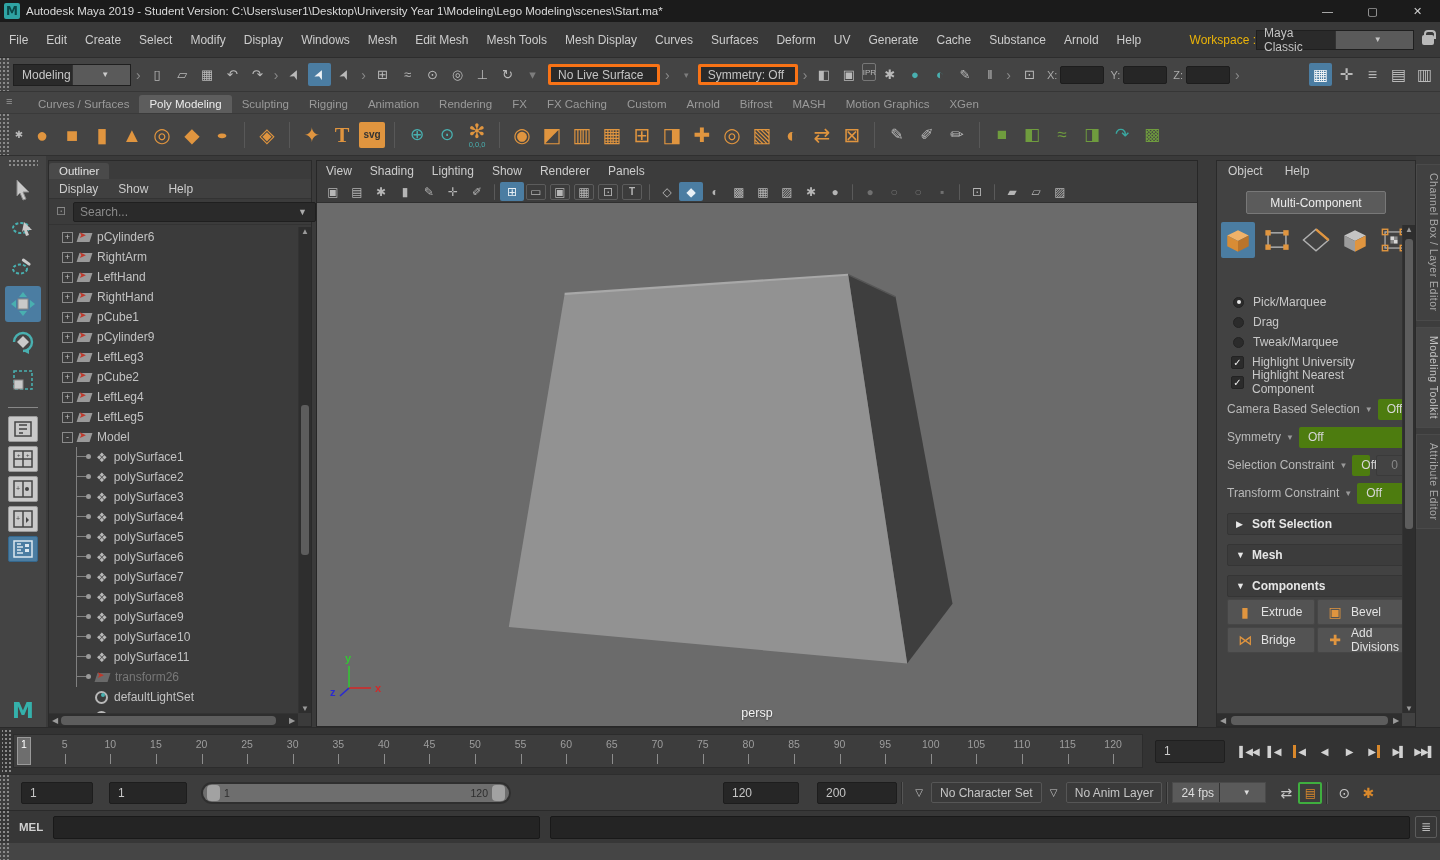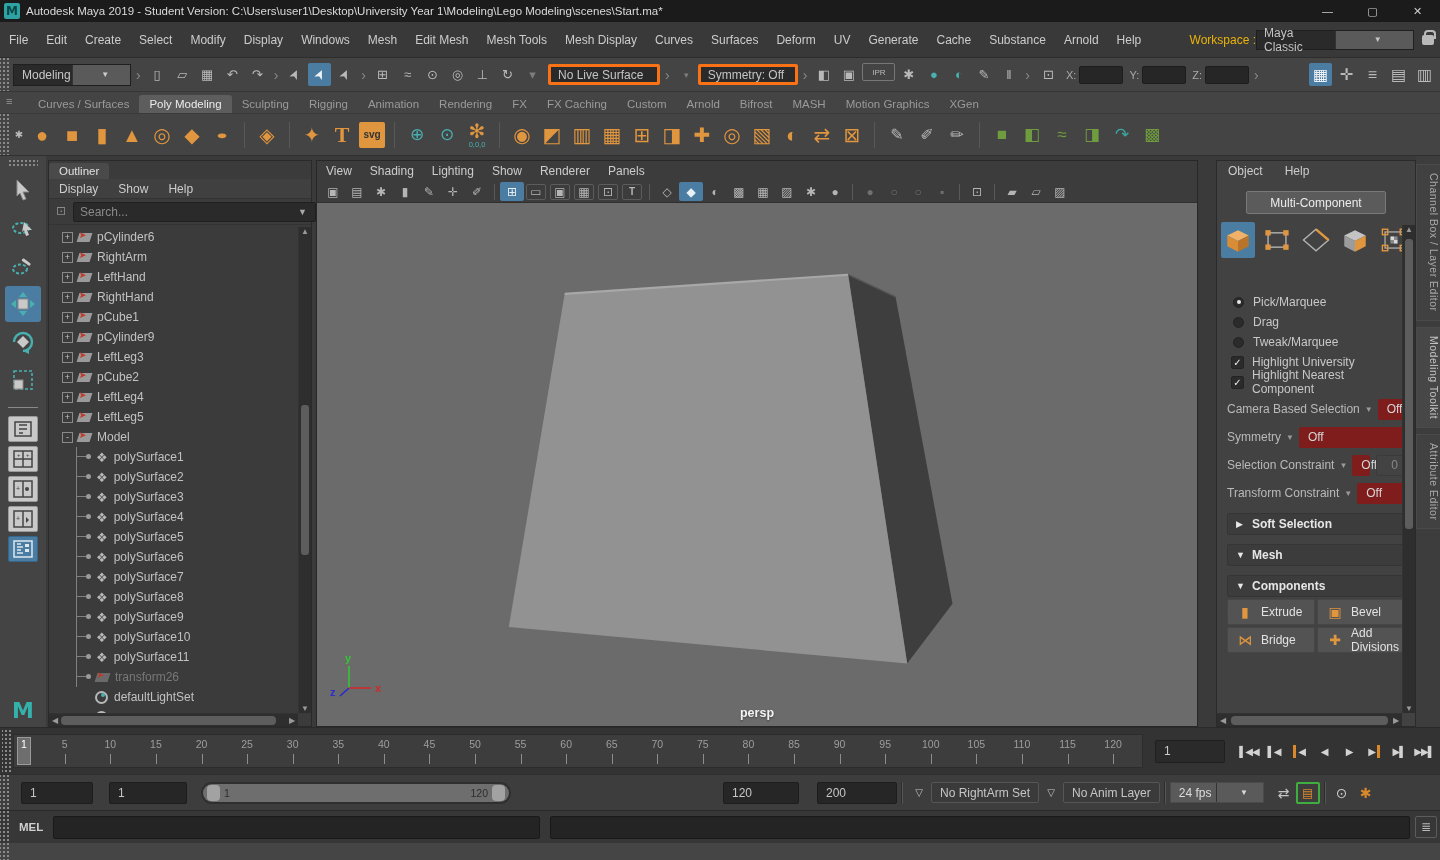--- a/index.html
+++ b/index.html
@@ -5,21 +5,21 @@
   *{box-sizing:border-box;margin:0;padding:0;-webkit-font-smoothing:antialiased}
   html,body{width:1440px;height:860px;overflow:hidden}
   body{font-family:"Liberation Sans","DejaVu Sans",sans-serif;font-size:12px;color:#c8c8c8;background:#444}
   .grip{width:11px;align-self:stretch;background-image:radial-gradient(#8a8a8a .8px,transparent .9px);background-size:4px 4px;background-position:2px 3px;flex:none}
   .hsep{width:0;border-left:1px solid #2e2e2e;border-right:1px solid #555;height:22px;margin:0 4px;flex:none}
   .garrow{color:#8a8a8a;font-size:14px;margin:0 5px;flex:none}
   .ibox{width:23px;height:23px;display:flex;align-items:center;justify-content:center;color:#b9b9b9;font-size:13px;border-radius:2px;flex:none}
   .ibox.active{background:#4b7da2;color:#eef2f5}
   .ibox.teal{color:#49b0b0}
   .ibox.dim{color:#7d7d7d}
-  .ibox.txt{font-size:8px;letter-spacing:0;border:1px solid #777;width:33px;height:18px}
+  .ibox.txt{font-size:8px;letter-spacing:0;border:1px solid #777;width:14px;height:18px}
   .dfield{background:#2a2a2a;border:3px solid #f97316;border-radius:2px;height:21px;display:flex;align-items:center;padding:0 7px;color:#c4c4c4}
   
   .titlebar{height:22px;background:#1b1b1b;display:flex;align-items:center;color:#d6d6d6}
   .mlogo{width:16px;height:16px;margin:0 6px 0 4px;background:#2fa3a3;color:#063;color:#0b4747;font-weight:bold;font-size:12px;display:flex;align-items:center;justify-content:center;border-radius:2px;font-family:"DejaVu Sans",sans-serif}
   .title-text{font-size:11.5px;color:#dadada}
   .wbtns{margin-left:auto;display:flex;height:100%}
   .wbtn{width:45px;display:flex;align-items:center;justify-content:center;font-size:11px;color:#cfcfcf}
   
   .menubar{height:36px;background:#393939;border-bottom:1px solid #2d2d2d;display:flex;align-items:center}
   .mi{padding:0 9px;color:#cccccc;font-size:12px}
@@ -109,40 +109,40 @@
   .vmenus{height:20px;display:flex;align-items:center}
   .vmenus span{padding:0 9px;color:#ccc}
   .vicons{height:22px;display:flex;align-items:center;padding-left:4px;border-bottom:1px solid #2f2f2f;overflow:hidden}
   .vib{width:24px;height:19px;display:flex;align-items:center;justify-content:center;color:#b5b5b5;font-size:12px;border-radius:2px;flex:none}
   .vib.active{background:#4b7da2;color:#eaf1f6}
   .vib.dim{color:#707070}
   .vib.boxed{border:1px solid #5c5c5c;width:20px;height:16px;margin:0 2px}
   .vib.txt{font-size:10px;font-weight:bold}
   .vib.sep{width:1px;height:16px;background:#5a5a5a;margin:0 5px;font-size:0}
   .vcanvas{flex:1;position:relative;background:#6b6b6b;overflow:hidden}
-  .persp{position:absolute;left:50%;bottom:6px;transform:translateX(-50%);color:#f2f2f2;font-weight:bold;font-size:12.5px;text-shadow:0 1px 2px rgba(0,0,0,.4)}
+  .persp{position:absolute;left:50%;bottom:6px;transform:translateX(-50%);color:#f2f2f2;font-weight:normal;font-size:12.5px;text-shadow:0 1px 2px rgba(0,0,0,.4)}
   .axis{position:absolute;left:10px;bottom:22px;width:60px;height:52px;font-size:11px;font-weight:bold}
   
   .toolkit{width:200px;margin:4px 0 0 16px;background:#424242;border:1px solid #2a2a2a;flex:none;display:flex;flex-direction:column;overflow:hidden;position:relative}
   .tkmenus{height:20px;display:flex;align-items:center}
   .tkmenus span{padding:0 11px;color:#ccc}
   .tk-body{flex:1;padding:4px 10px 0 10px;overflow:hidden}
   .mcbtn{width:140px;height:23px;margin:6px auto 8px;background:#5b5b5b;border:1px solid #787878;border-radius:2px;display:flex;align-items:center;justify-content:center;color:#ececec}
   .modes{display:flex;justify-content:center;gap:5px;margin-bottom:34px}
   .mode{width:39px;height:36px;display:flex;align-items:center;justify-content:center;border-radius:2px}
   .mode.active{background:#4b7da2}
   .radio{display:flex;align-items:center;height:20px;padding-left:6px}
   .rdot{width:11px;height:11px;border-radius:50%;background:#2b2b2b;border:1px solid #232323;margin-right:9px;position:relative;flex:none}
   .rdot.on::after{content:"";position:absolute;left:2.5px;top:2.5px;width:4px;height:4px;border-radius:50%;background:#e8e8e8}
   .check{display:flex;align-items:center;height:20px;padding-left:4px}
   .cbox{width:13px;height:13px;background:#2b2b2b;border:1px solid #232323;border-radius:2px;margin-right:8px;color:#ececec;font-size:10px;line-height:12px;text-align:center;flex:none}
   .tkrow{display:flex;align-items:center;height:22px;margin-top:6px}
   .tkrow .lbl{color:#b9b9b9;white-space:nowrap}
   .tkrow .da{color:#999;font-size:8px;margin:0 5px}
-  .tkrow .val{flex:1;height:21px;background:#7f1d1d;border-radius:2px;display:flex;align-items:center;padding:0 9px;color:#d6d6d6;min-width:0}
+  .tkrow .val{flex:1;height:21px;background:#4d7c0f;border-radius:2px;display:flex;align-items:center;padding:0 9px;color:#d6d6d6;min-width:0}
   .tkrow .extra{width:42px;height:21px;background:#434343;border:1px solid #3a3a3a;border-radius:2px;margin-left:6px;text-align:right;padding:2px 6px;color:#888}
   .tkrow .extra:empty{display:none}
   .sect{height:22px;background:#3c3c3c;border:1px solid #353535;border-radius:2px;display:flex;align-items:center;margin-top:9px;padding-left:8px}
   .sect .tri{color:#e8e8e8;font-size:9px;width:16px}
   .sect .st{color:#e6e6e6;font-weight:bold}
   .btngrid{display:grid;grid-template-columns:1fr 1fr;gap:2px;margin-top:2px}
   .tkbtn{height:26px;background:#535353;border:1px solid #464646;border-radius:2px;display:flex;align-items:center;padding-left:6px;color:#e2e2e2}
   .bicon{width:22px;text-align:center;font-size:14px;margin-right:5px;flex:none}
   .bicon.combine::before{content:"❖";color:#e0953f}
   .bicon.separate::before{content:"◈";color:#cfcfcf}
@@ -1127,21 +1127,21 @@
       <span class="rs-handle"></span>
       <span class="rs-lab" style="margin-right:auto">1</span>
       <span class="rs-lab">120</span>
       <span class="rs-handle"></span>
     </div>
   </div>
   <span class="rfield" style="width:76px;margin-left:212px">120</span>
   <span class="rfield" style="width:80px;margin-left:18px">200</span>
   <span class="hsep"></span>
   <span class="smallicon" style="font-size:10px">▽</span>
-  <span class="charset">No RightArm Set</span>
+  <span class="charset">No Character Set</span>
   <span class="smallicon" style="font-size:10px">▽</span>
   <span class="charset">No Anim Layer</span>
   <span class="hsep"></span>
   <div class="fps">
     <span>24 fps</span>
     <span class="dd-btn">▼</span>
   </div>
   <span class="smallicon" style="margin-left:8px">⇄</span>
   <span class="playblast">▤</span>
   <span class="hsep"></span>

